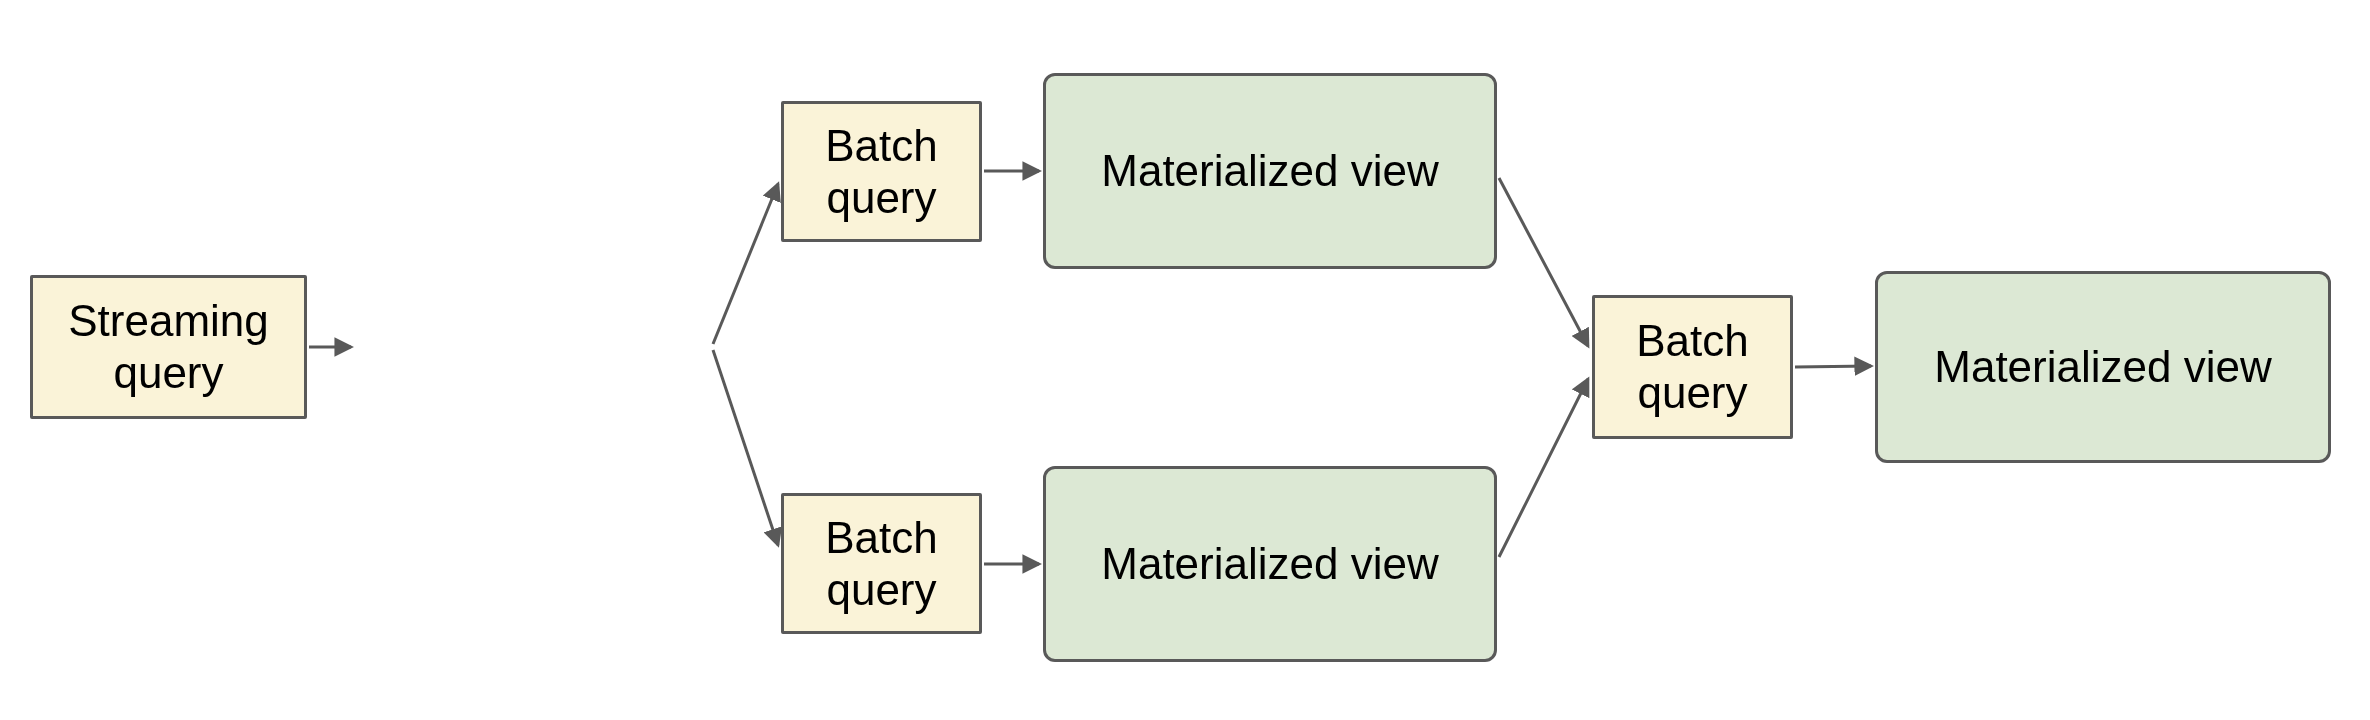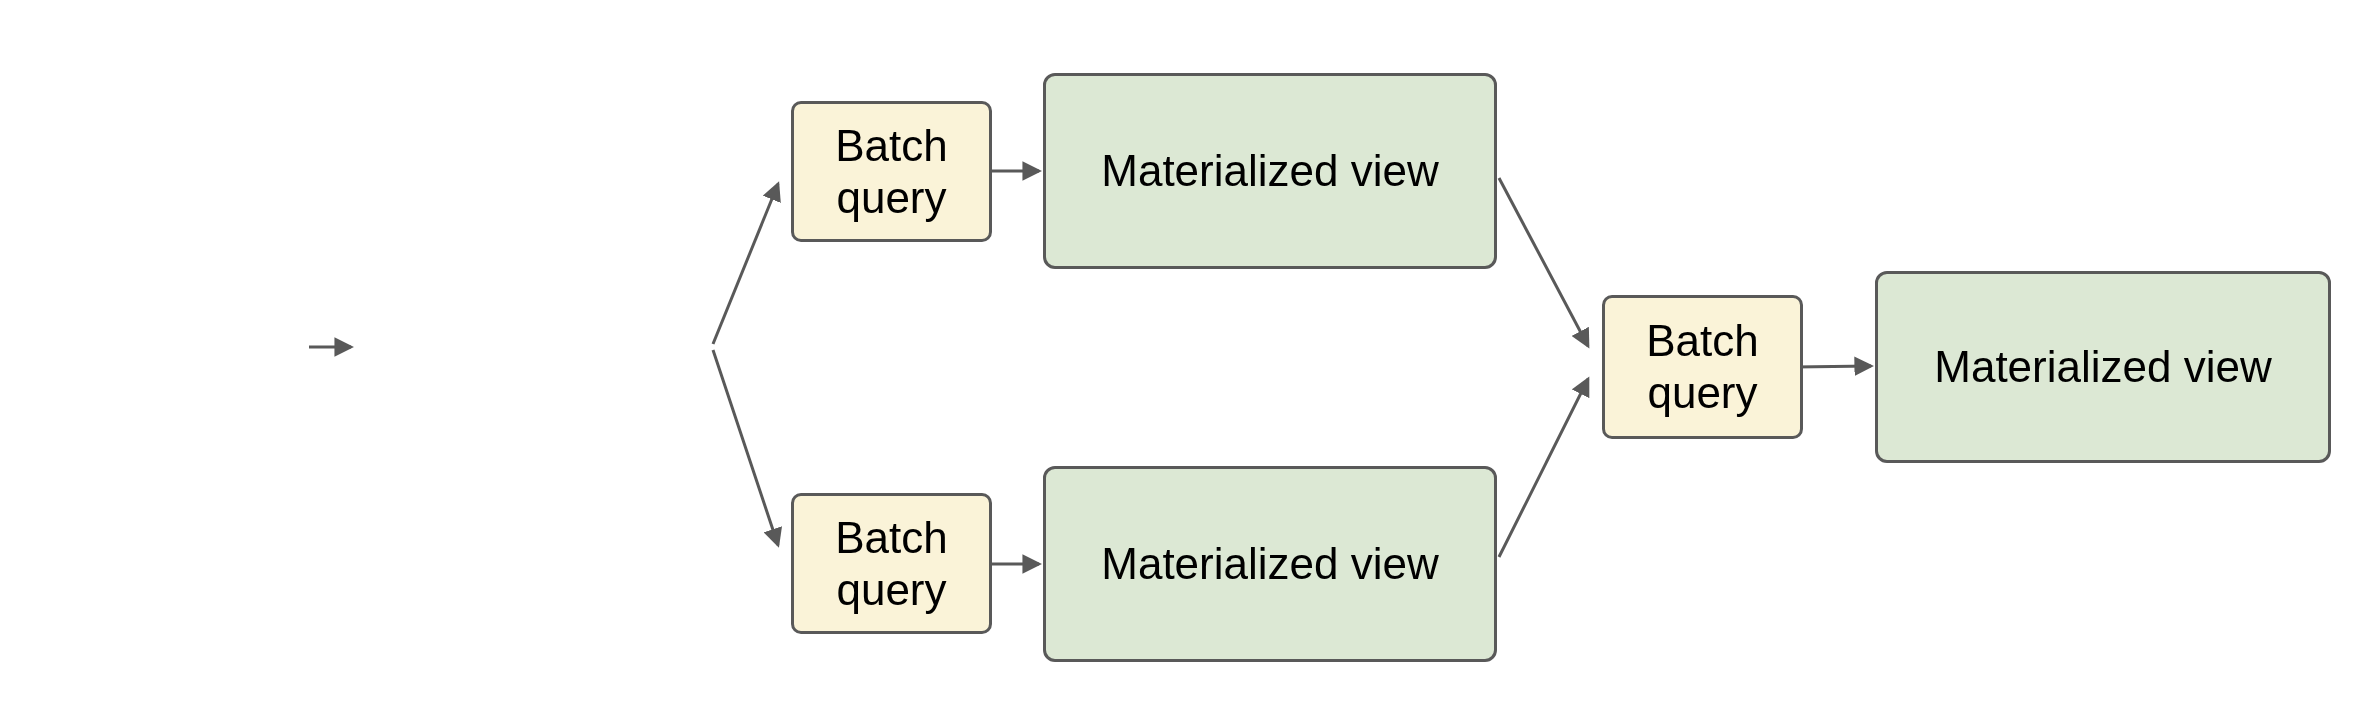--- a/index.html
+++ b/index.html
@@ -43,22 +43,21 @@
     font-size: 44px;
     line-height: 1.18;
   }
   .node .label {
     display: block;
     padding: 0 14px;
   }
   .rect-node {
     background: var(--query-fill, #FAF3D8);
     border: 3px solid var(--border, #595959);
-    border-radius: 10px;
-    margin-left: 10px;
+    border-radius: 2px;
   }
   .round-node {
     background: var(--table-fill, #DCE8D4);
     border: 3px solid var(--border, #595959);
     border-radius: 12px;
   }
 </style>
 </head>
 <body>
 
@@ -73,20 +72,23 @@
     <line class="edge" x1="309" y1="347" x2="351" y2="347" marker-end="url(#ah)"></line>
     <line class="edge" x1="713" y1="344" x2="778" y2="184" marker-end="url(#ah)"></line>
     <line class="edge" x1="713" y1="350" x2="778" y2="545" marker-end="url(#ah)"></line>
     <line class="edge" x1="984" y1="171" x2="1039" y2="171" marker-end="url(#ah)"></line>
     <line class="edge" x1="984" y1="564" x2="1039" y2="564" marker-end="url(#ah)"></line>
     <line class="edge" x1="1499" y1="178" x2="1588" y2="346" marker-end="url(#ah)"></line>
     <line class="edge" x1="1499" y1="557" x2="1588" y2="379" marker-end="url(#ah)"></line>
     <line class="edge" x1="1795" y1="367" x2="1871" y2="366" marker-end="url(#ah)"></line>
   </svg>
 
+  <div class="node rect-node" style="left:30px; top:275px; width:277px; height:144px;">
+    <span class="label">Streaming query</span>
+  </div>
 
 
   <div class="node rect-node" style="left:781px; top:101px; width:201px; height:141px;">
     <span class="label">Batch query</span>
   </div>
 
   <div class="node round-node" style="left:1043px; top:73px; width:454px; height:196px;">
     <span class="label">Materialized view</span>
   </div>
 

